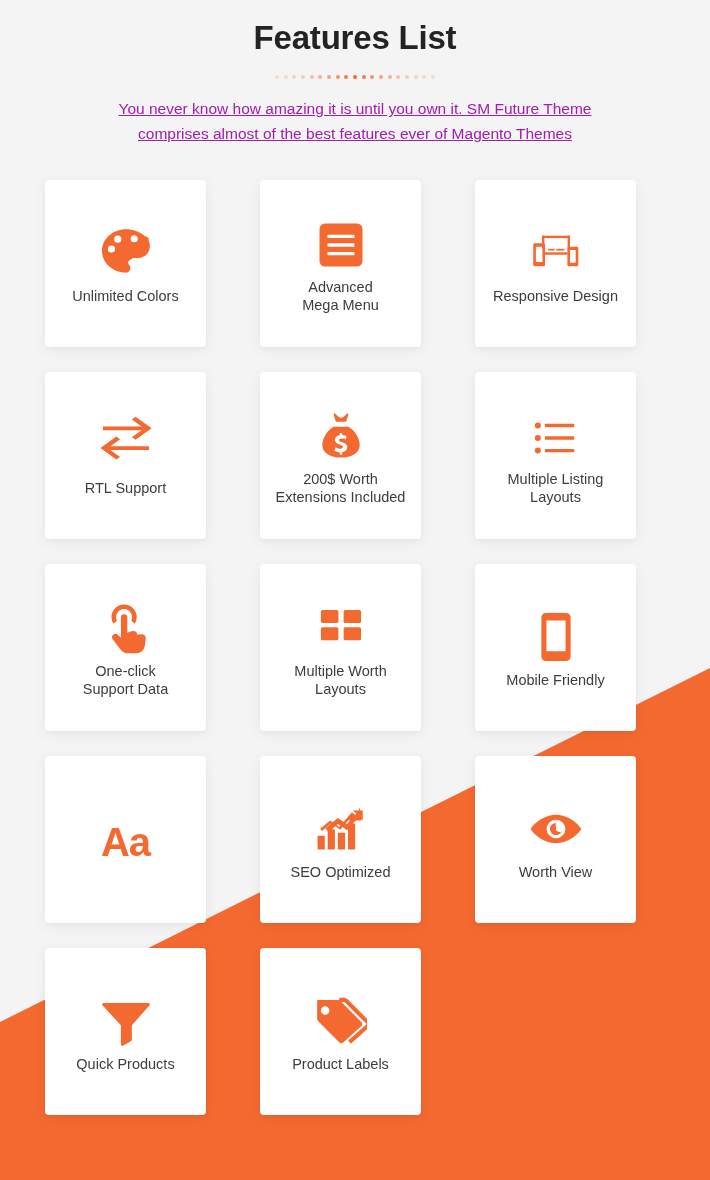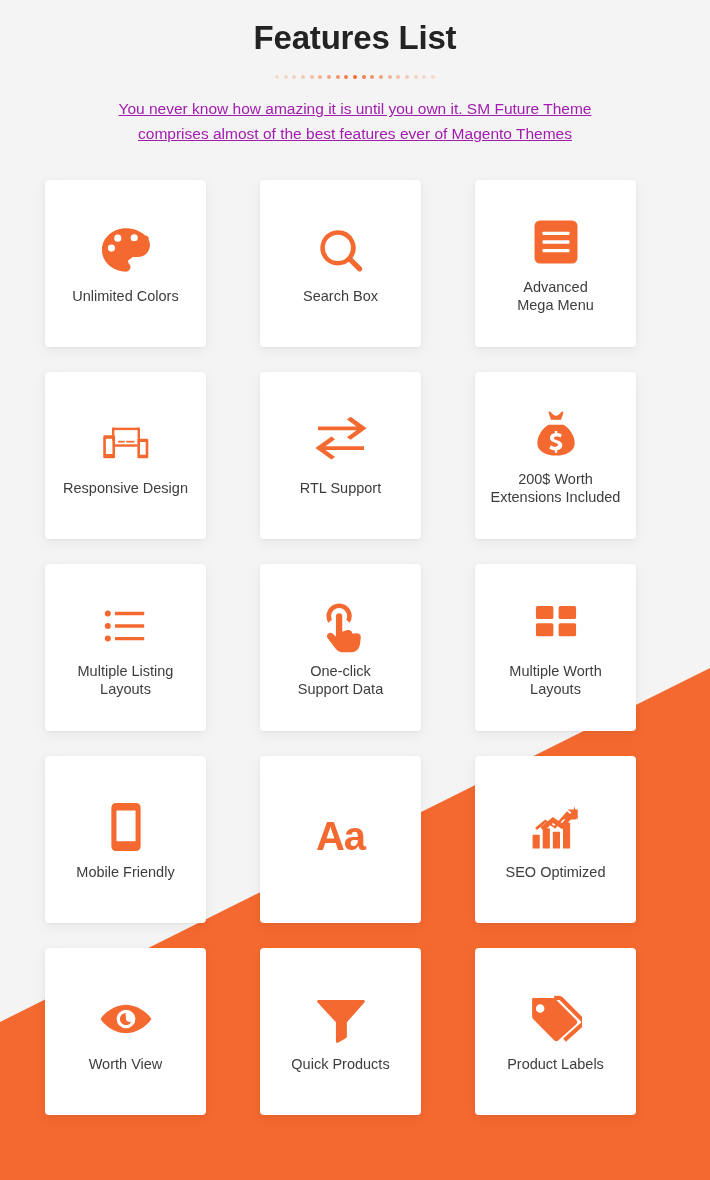--- a/index.html
+++ b/index.html
@@ -79,21 +79,21 @@
     border-radius:4px;
     box-shadow:0 3px 14px rgba(0,0,0,0.06), 0 1px 3px rgba(0,0,0,0.04);
     display:flex;
     flex-direction:column;
     align-items:center;
     justify-content:center;
   }
   .feature-icon {
     height:56px;
     display:flex;
-    align-items:center;
+    align-items:flex-end;
     justify-content:center;
     color:#f4692f;
     margin-bottom:8px;
   }
   .feature-icon svg { display:block; fill:#f4692f; }
   .feature-label {
     font-size:14.5px;
     line-height:18px;
     color:#3d3d3d;
     text-align:center;
@@ -152,28 +152,20 @@
             <path d="M256 40C130 40 28 132 28 246c0 114 102 206 228 206 24 0 42-19 42-42 0-11-4-21-11-28-7-8-11-17-11-28 0-23 19-42 42-42h49c72 0 116-50 116-118C483 124 380 40 256 40zM118 262a34 34 0 110-68 34 34 0 010 68zm60-94a34 34 0 110-68 34 34 0 010 68zm156-4a34 34 0 110-68 34 34 0 010 68z"></path>
             <path d="M300 248l124-131a28 28 0 0140 39L334 281l-20 38-42 26 10-47z" fill="#f4692f"></path>
             <path d="M236 352l18-94 50 18z"></path>
           </svg>
         </div>
         <div class="feature-label">Unlimited Colors</div>
       </div>
       <div class="feature-card">
         <div class="feature-icon">
           <svg width="50" height="50" viewBox="0 0 512 512">
-            <path d="M224 44a180 180 0 10112 321l92 92a26 26 0 0037-37l-92-92A180 180 0 00224 44zm0 46a134 134 0 110 268 134 134 0 010-268z"></path>
-          </svg>
-        </div>
-        <div class="feature-label">Search Box</div>
-      </div>
-      <div class="feature-card">
-        <div class="feature-icon">
-          <svg width="50" height="50" viewBox="0 0 512 512">
             <rect x="36" y="36" width="440" height="440" rx="56"></rect>
             <rect x="118" y="150" width="276" height="34" rx="6" fill="#fff"></rect>
             <rect x="118" y="239" width="276" height="34" rx="6" fill="#fff"></rect>
             <rect x="118" y="328" width="276" height="34" rx="6" fill="#fff"></rect>
           </svg>
         </div>
         <div class="feature-label">Advanced
 Mega Menu</div>
       </div>
       <div class="feature-card">

